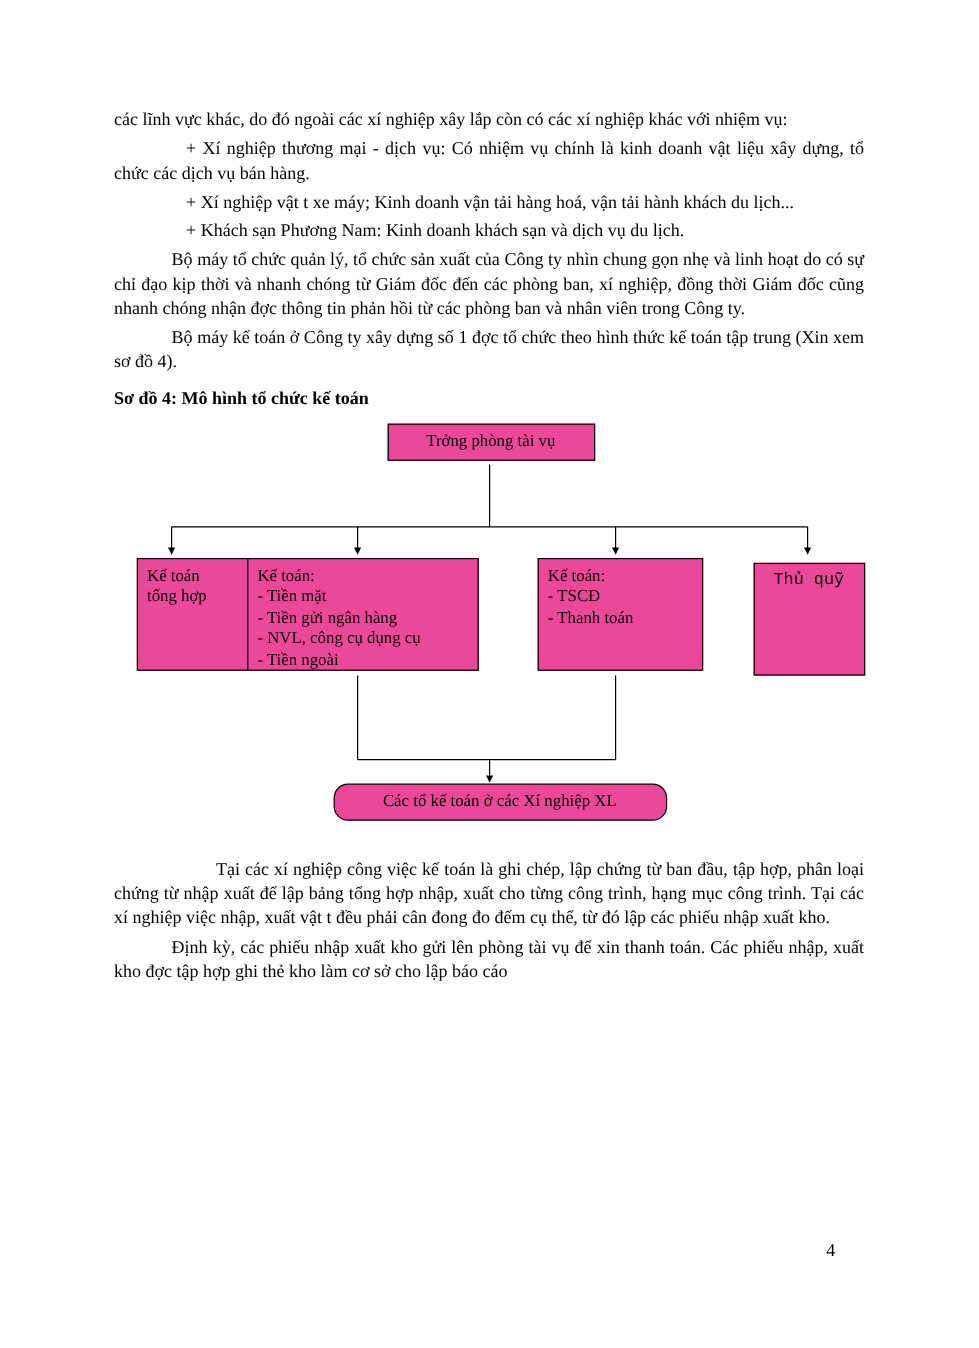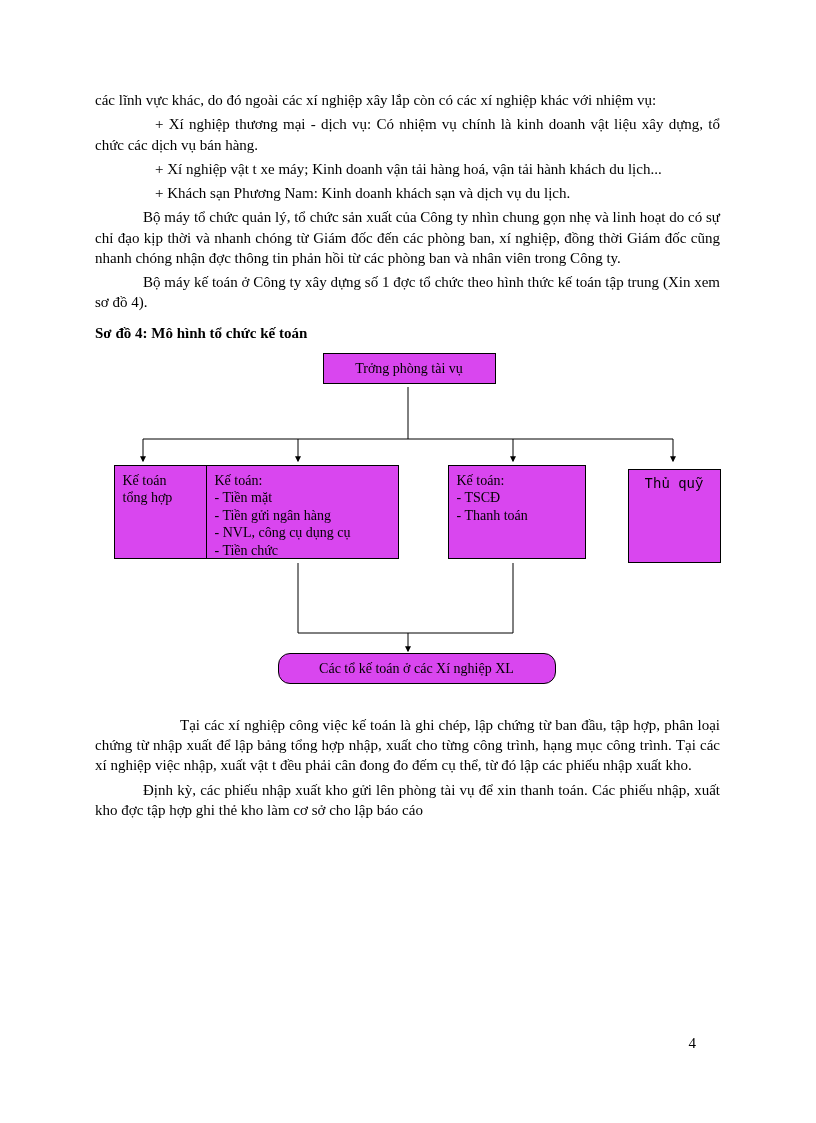--- a/index.html
+++ b/index.html
@@ -31,21 +31,21 @@
   
   .diagram {
     position: relative;
     width: 620px;
     height: 350px;
     margin: 0 auto 12px auto;
   }
   .dbox {
     position: absolute;
     border: 1px solid #000;
-    background: #d946ef;
+    background: #ec4899;
     padding: 6px 8px;
     font-size: 14px;
     line-height: 1.25;
   }
   .dbox.center { text-align: center; }
   .dbox .line { display: block; }
   svg.lines {
     position: absolute;
     left: 0; top: 0;
     width: 620px; height: 350px;
@@ -108,21 +108,21 @@
     <div class="dbox" style="left:16px; top:112px; width:75px; height:80px;">
       <span class="line">Kế toán</span>
       <span class="line">tổng hợp</span>
     </div>
 
     <div class="dbox" style="left:108px; top:112px; width:175px; height:80px;">
       <span class="line">Kế toán:</span>
       <span class="line">- Tiền mặt</span>
       <span class="line">- Tiền gửi ngân hàng</span>
       <span class="line">- NVL, công cụ dụng cụ</span>
-      <span class="line">- Tiền chức</span>
+      <span class="line">- Tiền ngoài</span>
     </div>
 
     <div class="dbox" style="left:350px; top:112px; width:120px; height:80px;">
       <span class="line">Kế toán:</span>
       <span class="line">- TSCĐ</span>
       <span class="line">- Thanh toán</span>
     </div>
 
     <div class="dbox center" style="left:530px; top:116px; width:75px; height:80px;font-family:Liberation Mono, monospace;">
       <span class="line">Thủ quỹ</span>

